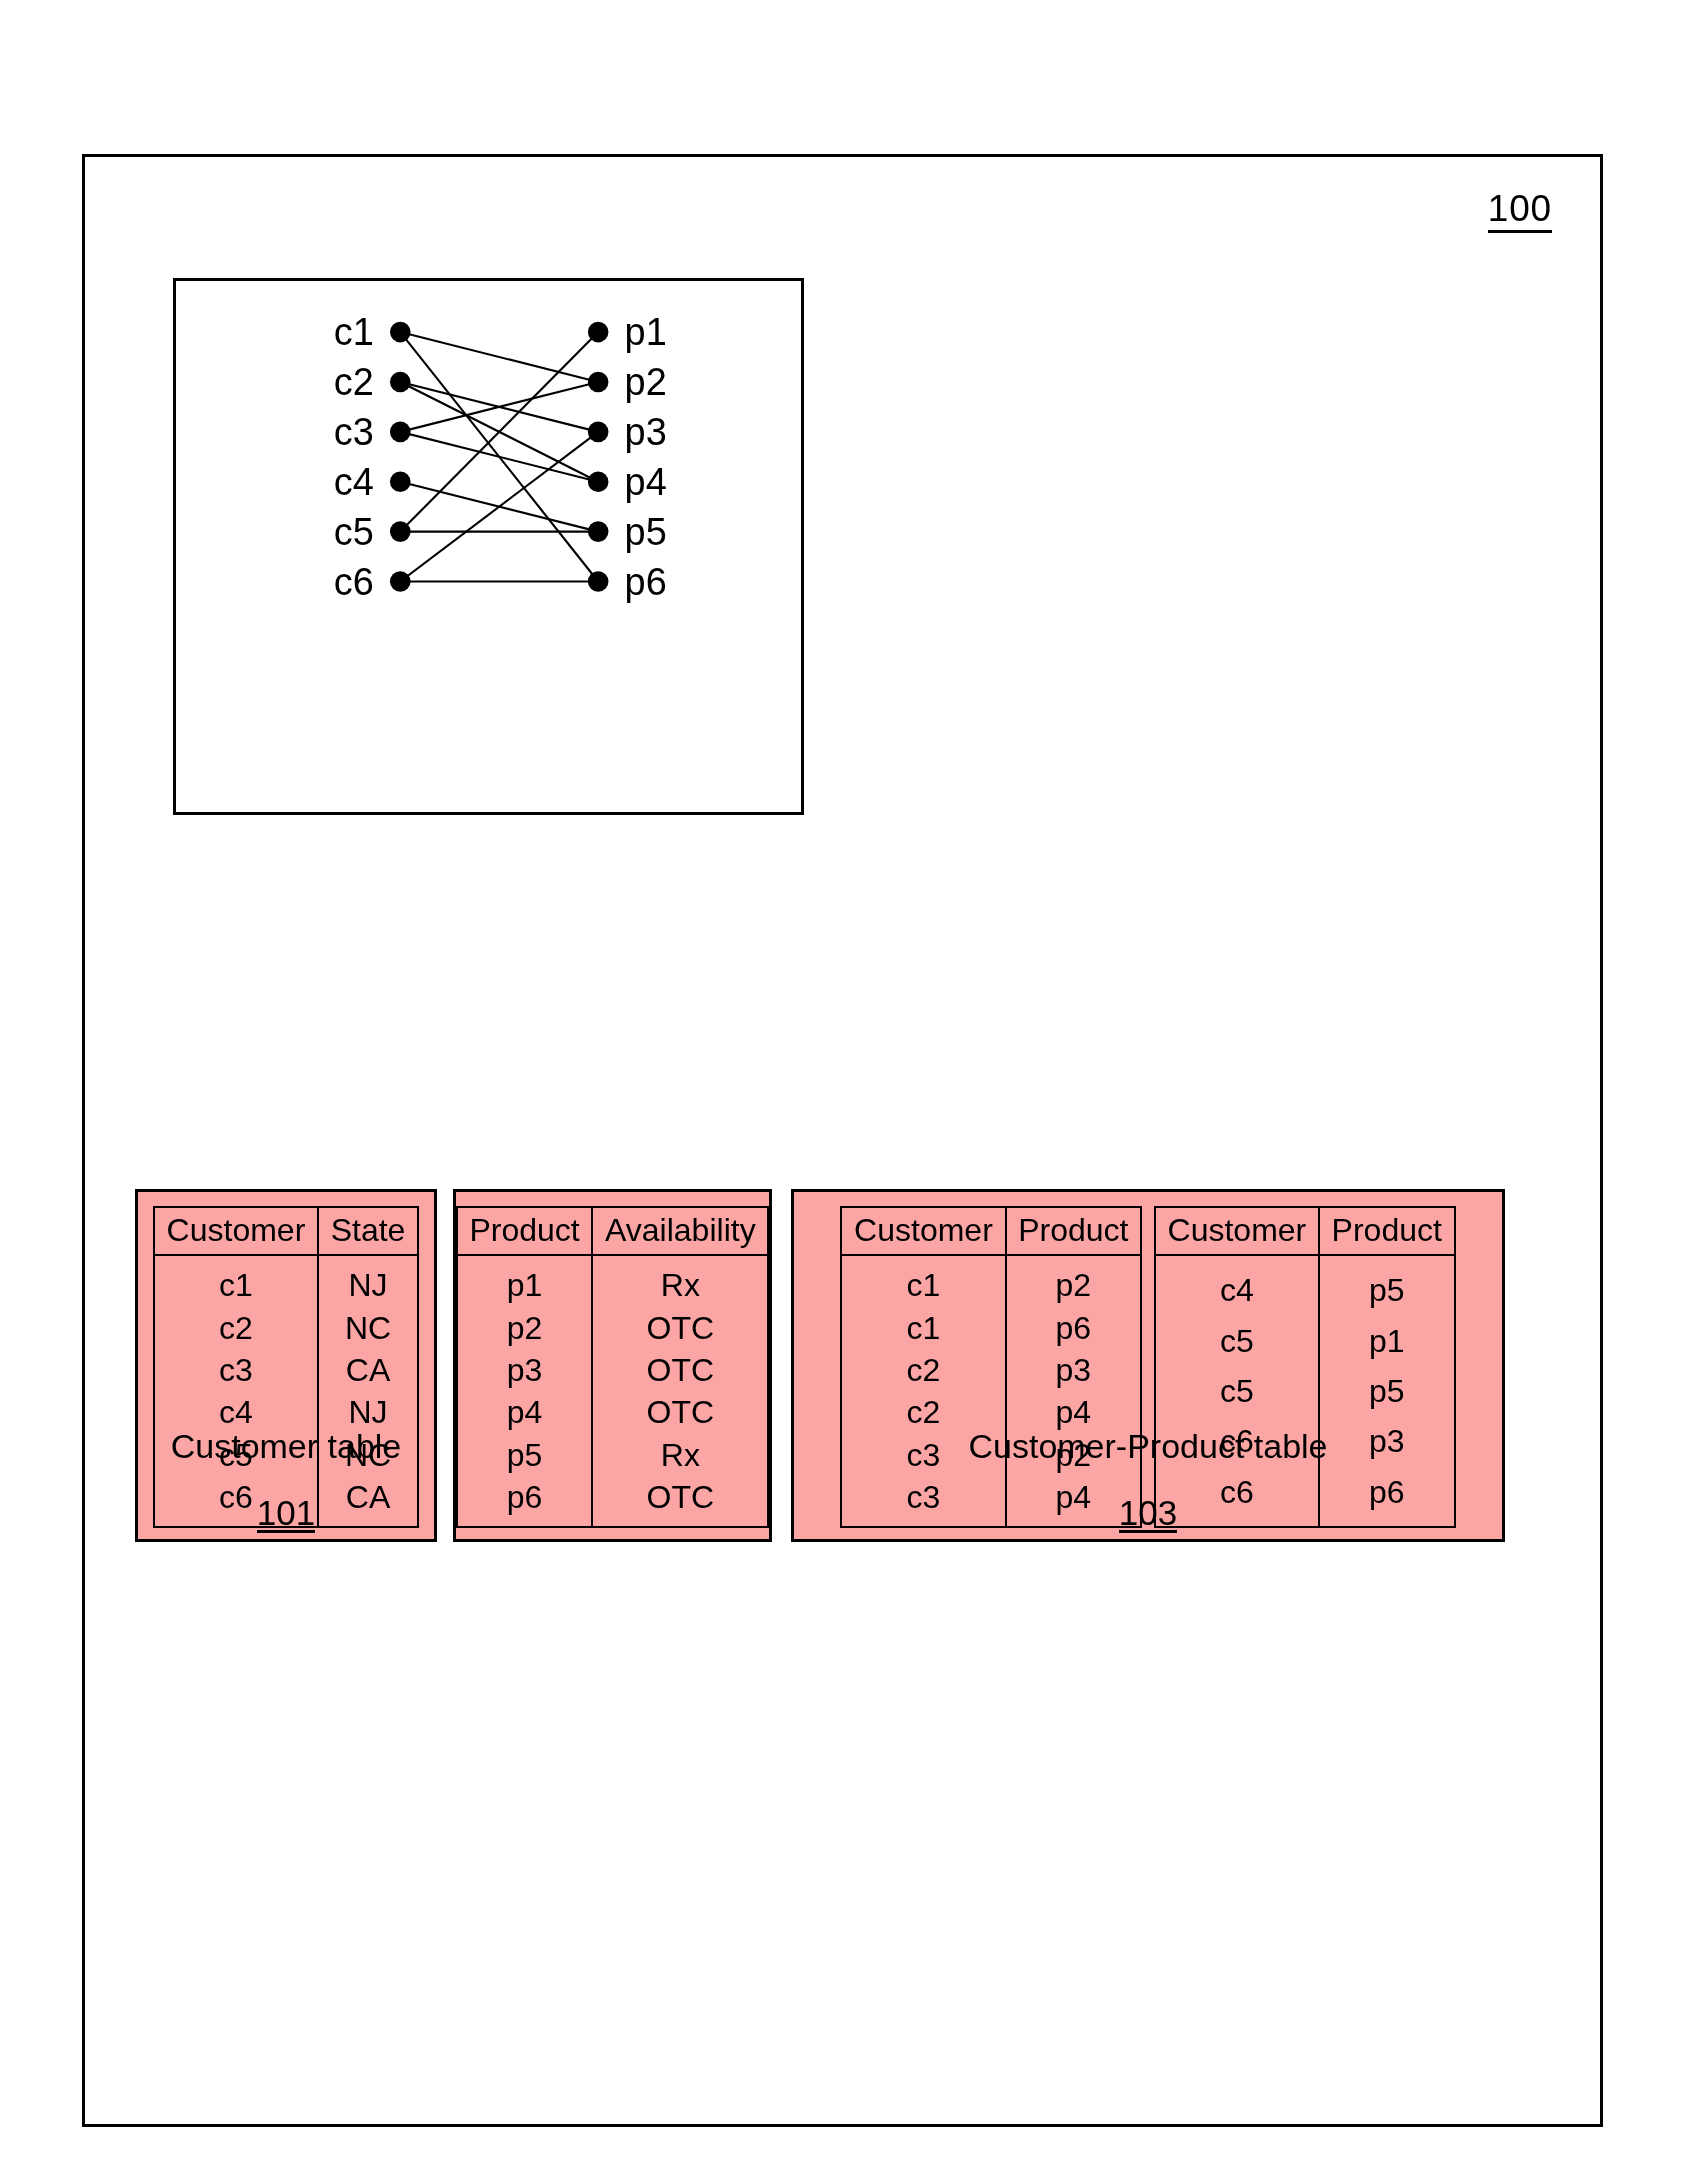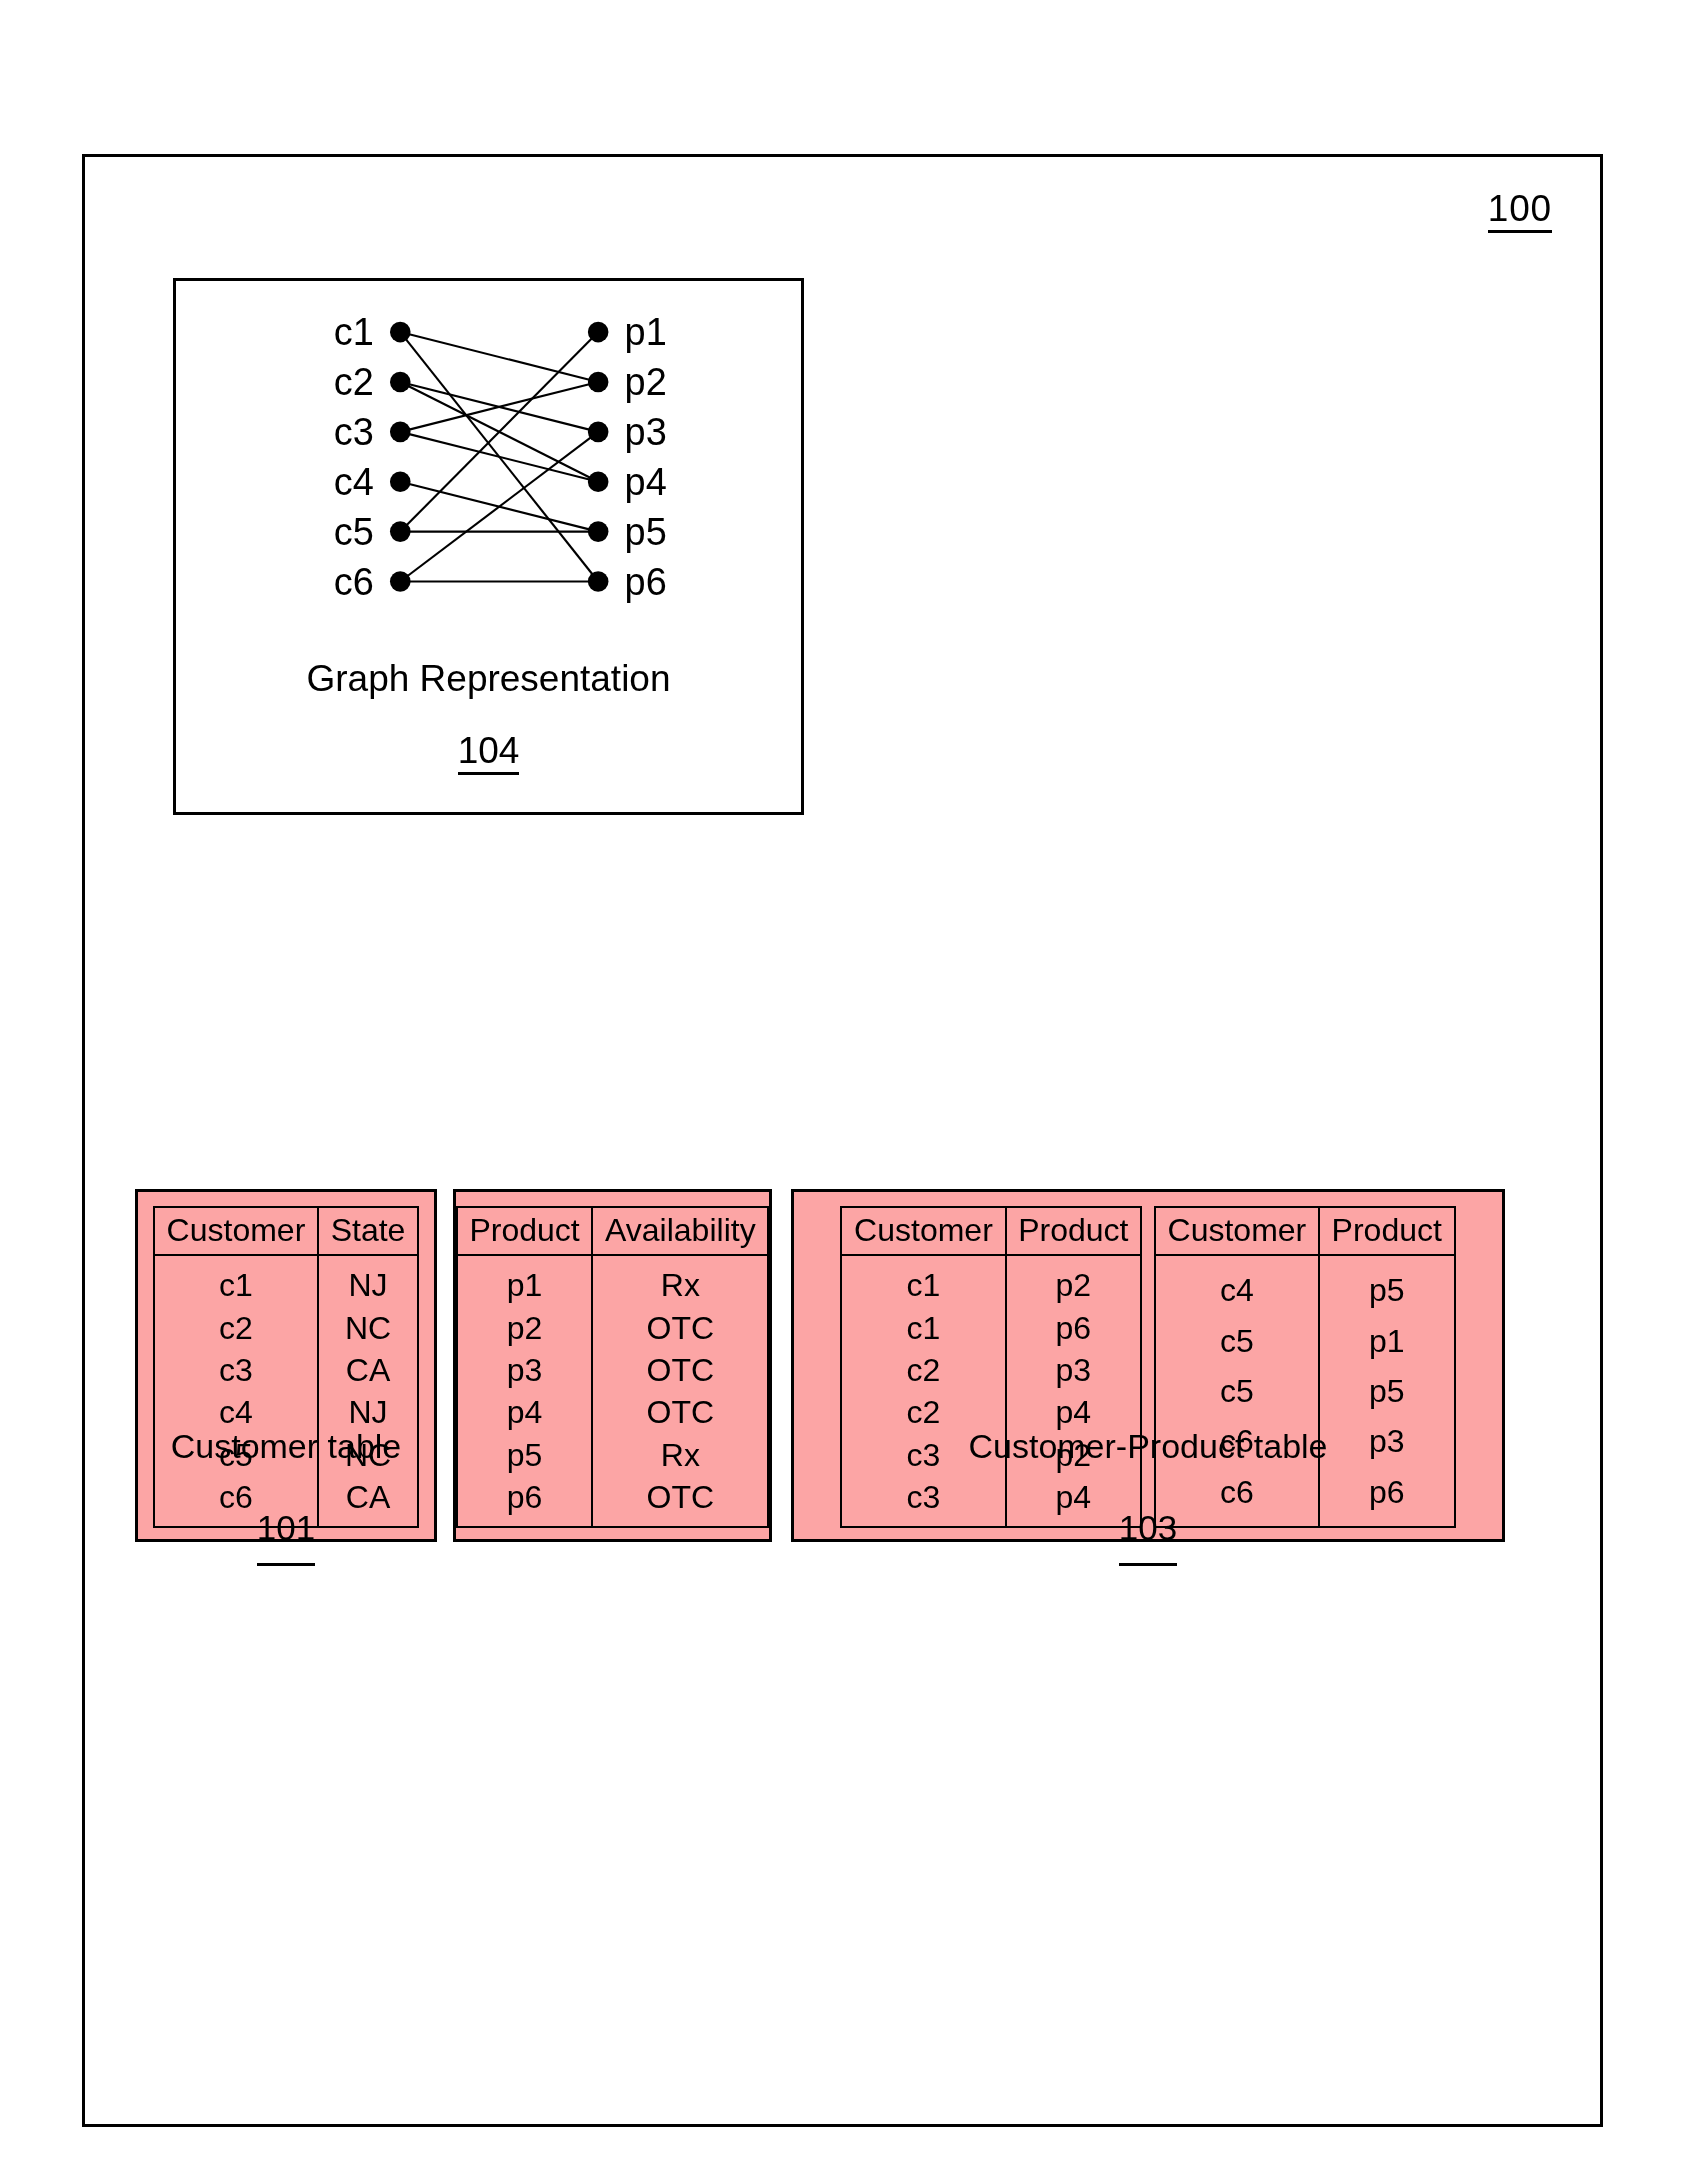--- a/index.html
+++ b/index.html
@@ -155,23 +155,23 @@
   #panel-customer .panel-caption { top: 237px; }
   #panel-product  .panel-caption { top: 237px; }
   #panel-cp       .panel-caption { top: 237px; }
   .panel-caption .cap-title {
     font-size: 34px;
     line-height: 1.0;
   }
   .panel-caption .cap-num {
     display: inline-block;
     font-size: 35px;
-    margin-top: 47px;
+    margin-top: 32px;
     border-bottom: 3.3px solid #000;
-    padding-bottom: 18px;
+    padding-bottom: 0;
     line-height: 1.0;
     text-align: right;
   }
 
   
   #fig-title {
     position: absolute;
     left: 0;
     right: 0;
     bottom: 93px;
@@ -229,24 +229,20 @@
             <text class="node-label" y="76" x="544" text-anchor="start">p1</text>
             <text class="node-label" y="136.5" x="544" text-anchor="start">p2</text>
             <text class="node-label" y="197" x="544" text-anchor="start">p3</text>
             <text class="node-label" y="257.5" x="544" text-anchor="start">p4</text>
             <text class="node-label" y="318" x="544" text-anchor="start">p5</text>
             <text class="node-label" y="378.5" x="544" text-anchor="start">p6</text>
           </g>
       </svg>
     </div>
 
-    <div id="graph-caption">
-      <div class="cap-title">Graph Representation</div>
-      <div class="cap-num">104</div>
-    </div>
   </div>
 
   <div id="tables-row">
 
     <div id="panel-customer" class="table-panel">
       <div class="panel-inner">
         <table class="data-table" id="tbl-customer">
           <thead>
               <tr>
                 <th>Customer</th>

